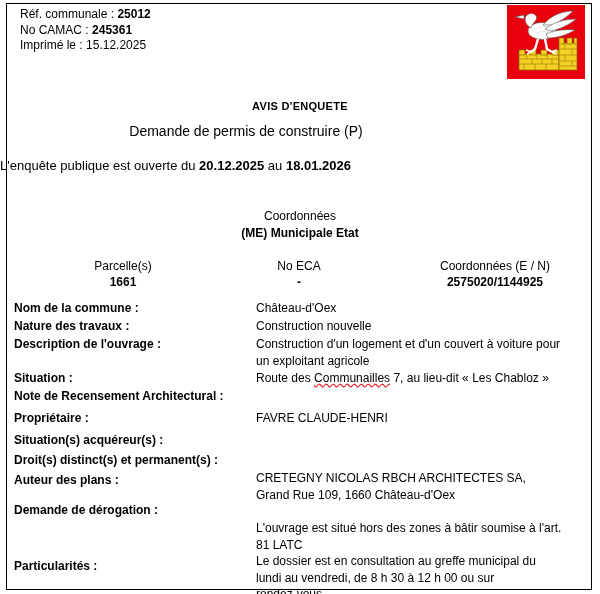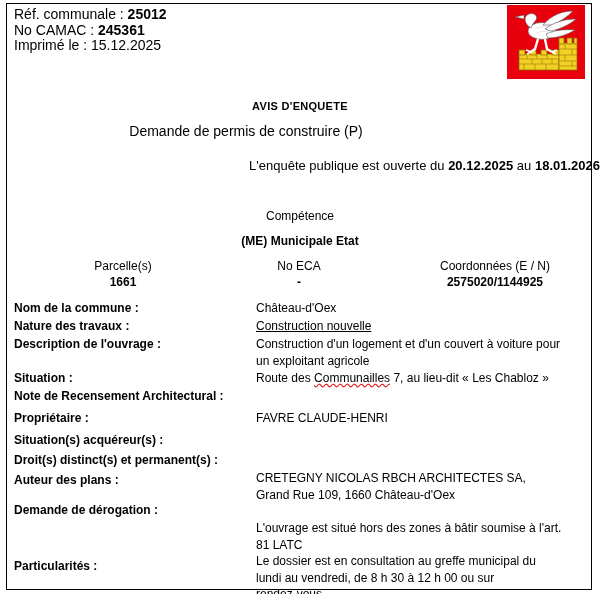--- a/index.html
+++ b/index.html
@@ -29,23 +29,23 @@
     top: 3px;
     width: 586px;
     height: 587px;
     border: 1px solid #000000;
     box-sizing: border-box;
   }
 
   
   #ref-block {
     position: absolute;
-    left: 14px;
+    left: 20px;
     top: 7px;
-    font-size: 14px;
+    font-size: 12px;
     line-height: 15.5px;
     white-space: nowrap;
   }
   #ref-block .row { display: block; }
   #ref-block .val { font-weight: bold; }
 
   
   #emblem {
     position: absolute;
     left: 507px;
@@ -74,37 +74,37 @@
     top: 123px;
     width: 492px;
     text-align: center;
     font-size: 14px;
   }
   #enquiry-line {
     position: absolute;
     left: 0;
     top: 158px;
     width: 600px;
-    text-align: right;
+    text-align: left;
     font-size: 13px;
   }
   #enquiry-line .d { font-weight: bold; }
 
   
   #competence {
     position: absolute;
     left: 0;
     top: 208px;
     width: 600px;
     text-align: center;
     font-size: 12px;
     line-height: 17px;
   }
   #competence .lbl { display: block; }
-  #competence .val { display: block; font-weight: bold; margin-top: 8px; }
+  #competence .val { display: block; font-weight: bold; }
 
   
   #cols {
     position: absolute;
     left: 14px;
     top: 258px;
     width: 572px;
     font-size: 12px;
   }
   #cols .col {
@@ -244,21 +244,21 @@
   <div id="title-sub">Demande de permis de construire (P)</div>
 
   <div id="enquiry-line">
     <span>L'enquête publique est ouverte du</span>
     <span class="d">20.12.2025</span>
     <span>au</span>
     <span class="d">18.01.2026</span>
   </div>
 
   <div id="competence">
-    <span class="lbl">Compétence</span>
+    <span class="lbl">Coordonnées</span>
     <span class="val">(ME) Municipale Etat</span>
   </div>
 
   <div id="cols">
     <div class="col c1">
       <span class="head">Parcelle(s)</span>
       <span class="value">1661</span>
     </div>
     <div class="col c2">
       <span class="head">No ECA</span>
@@ -272,21 +272,21 @@
 
   <div id="details">
 
     <div class="drow">
       <span class="dlabel" style="top:0px;">Nom de la commune :</span>
       <span class="dvalue" style="top:0px;">Château-d'Oex</span>
     </div>
 
     <div class="drow">
       <span class="dlabel" style="top:18px;">Nature des travaux :</span>
-      <span class="dvalue" style="top:18px;text-decoration:underline;">Construction nouvelle</span>
+      <span class="dvalue" style="top:18px;">Construction nouvelle</span>
     </div>
 
     <div class="drow">
       <span class="dlabel" style="top:36px;">Description de l'ouvrage :</span>
       <span class="dvalue" style="top:36px;">
         <span class="ln">Construction d'un logement et d'un couvert à voiture pour</span>
         <span class="ln">un exploitant agricole</span>
       </span>
     </div>
 

